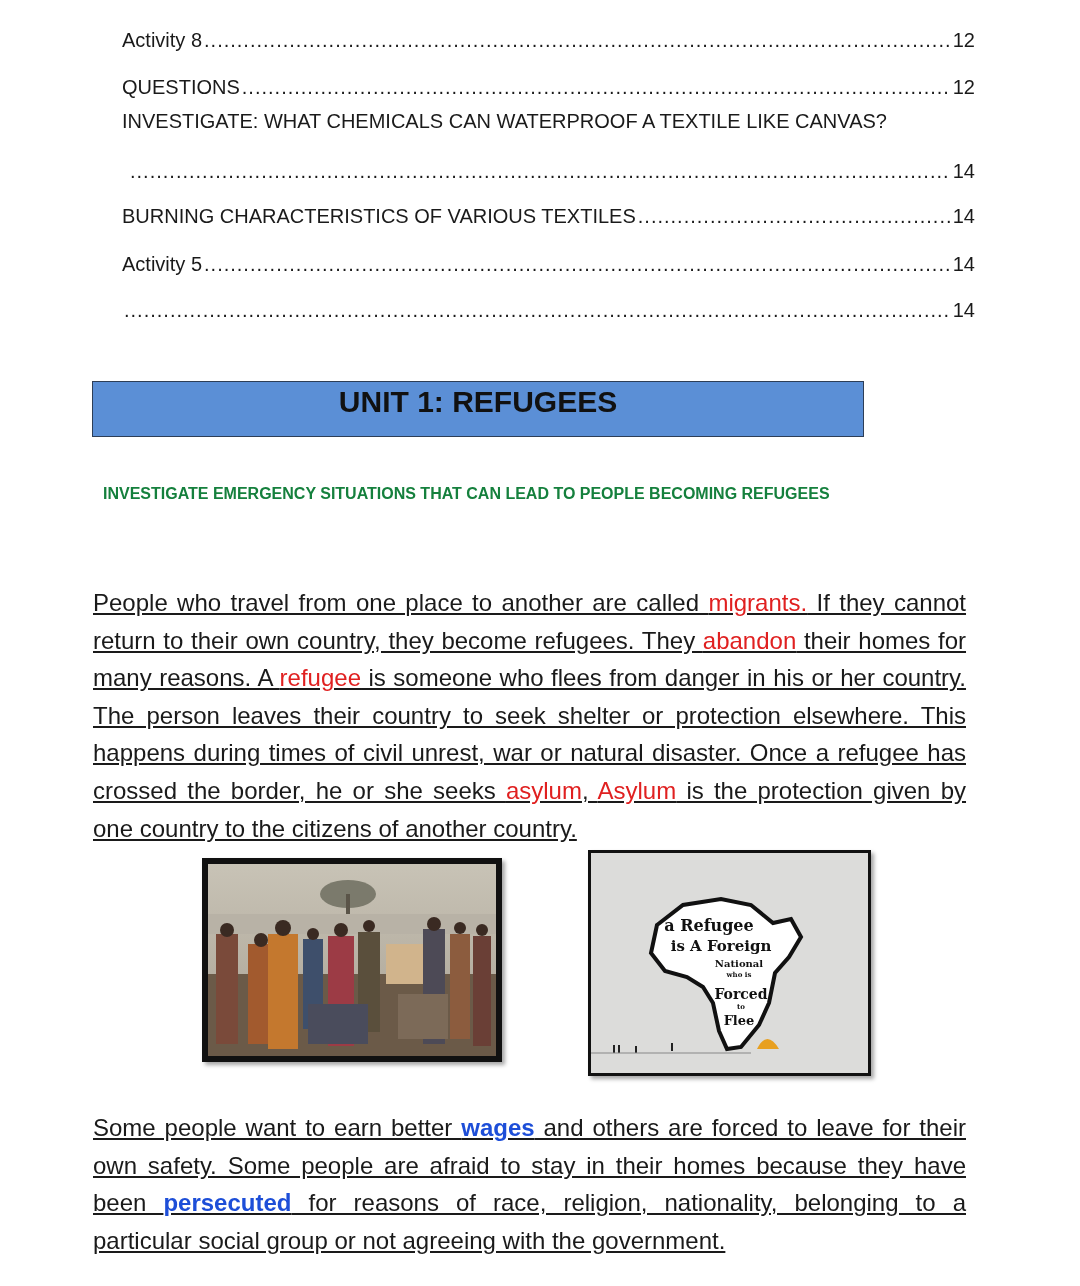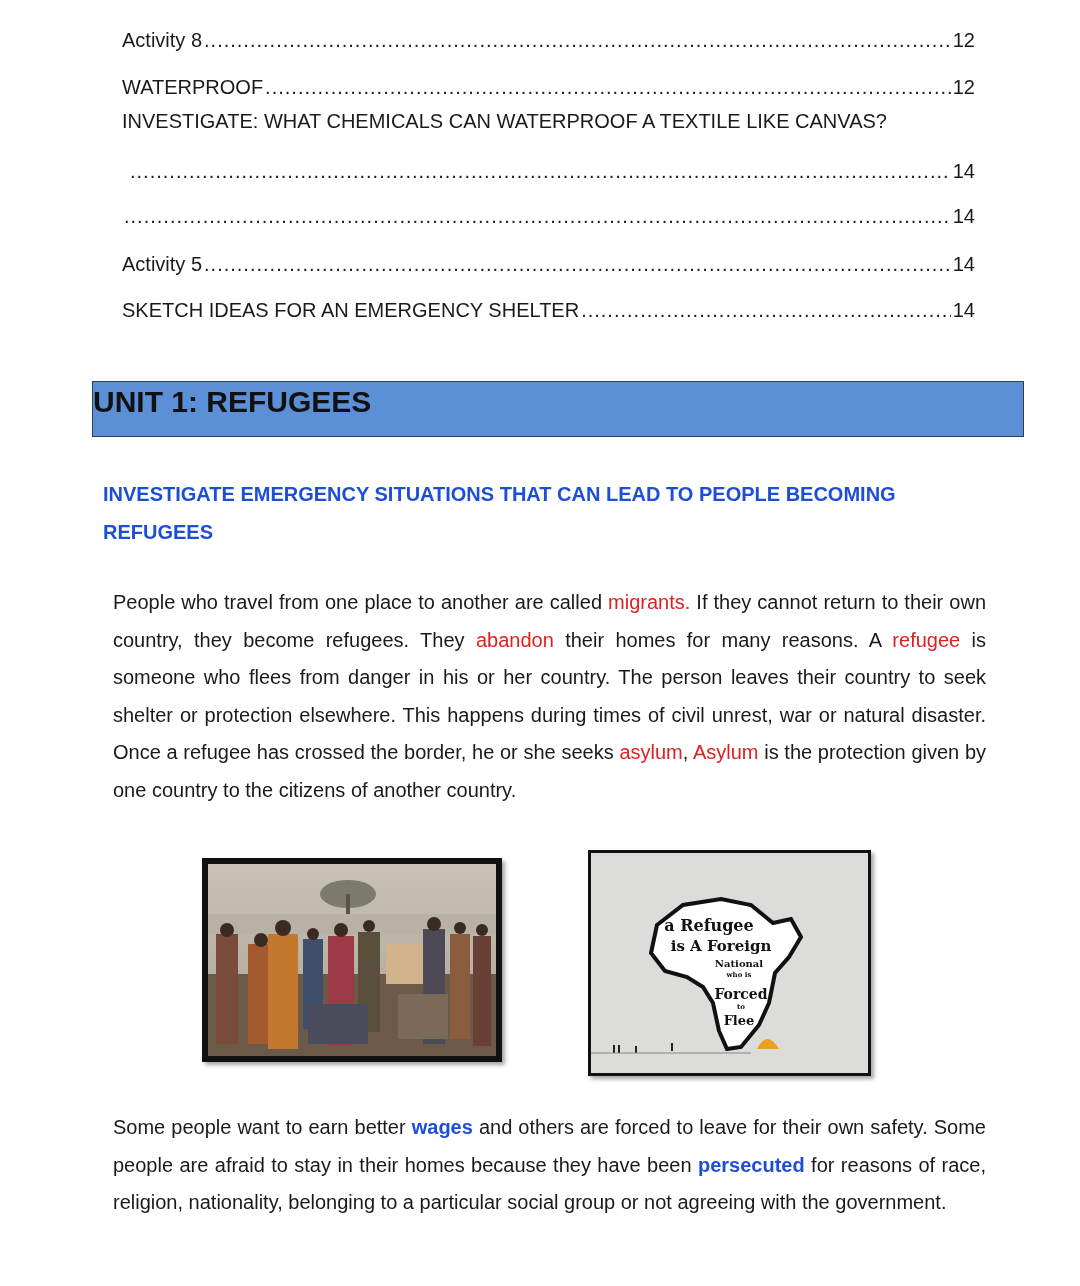--- a/index.html
+++ b/index.html
@@ -6,66 +6,66 @@
   body { width: 1080px; height: 1286px; position: relative; overflow: hidden;
          font-family: "Liberation Sans", sans-serif; color: #1a1a1a; }
   .toc { position: absolute; left: 122px; width: 853px; }
   .toc-line { position: absolute; left: 0; width: 853px; height: 24px; display: flex;
               align-items: flex-end; font-size: 20px; line-height: 24px; }
   .toc-line .label { white-space: nowrap; }
   .toc-line .leader { flex: 1; overflow: hidden; white-space: nowrap; margin: 0 2px;
                       letter-spacing: 1px; }
   .toc-line .page { white-space: nowrap; }
   .toc-line.nolabel .leader { margin-left: 8px; }
-  .unit-banner { position: absolute; left: 92px; top: 381px; width: 932px; height: 56px;
+  .unit-banner { position: absolute; left: 92px; top: 381px; width: 772px; height: 56px;
                  background: #5b8fd6; border: 1px solid #2d3e57; box-sizing: border-box;
-                 }
+                 text-align: center; }
   .unit-banner span { font-size: 30px; font-weight: bold; line-height: 40px; color: #111; }
   .heading { position: absolute; left: 103px; top: 475px; width: 875px;
-             font-size: 20px; font-weight: bold; line-height: 38px; color: #1d4ed8; }
-  .para { position: absolute; left: 113px; width: 873px; font-size: 20px; line-height: 37.6px;
-          text-align: justify; color: #1a1a1a; }
+             font-size: 16px; font-weight: bold; line-height: 38px; color: #15803d; }
+  .para { position: absolute; left: 93px; width: 873px; font-size: 24px; line-height: 37.6px;
+          text-align: justify; color: #1a1a1a; text-decoration: underline; }
   .red { color: #e02020; }
   .redb { color: #1d4ed8; font-weight: bold; }
   .photo { position: absolute; box-sizing: border-box; border: 6px solid #111;
            box-shadow: 3px 3px 4px rgba(0,0,0,0.35); overflow: hidden; }
   .photo svg { display: block; width: 100%; height: 100%; }
 </style>
 </head>
 <body>
 
 <div class="toc">
   <div class="toc-line" style="top:28px">
     <span class="label">Activity 8</span>
     <span class="leader">..........................................................................................................................................................................................................................</span>
     <span class="page">12</span>
   </div>
   <div class="toc-line" style="top:75px">
-    <span class="label">WATERPROOF</span>
+    <span class="label">QUESTIONS</span>
     <span class="leader">..........................................................................................................................................................................................................................</span>
     <span class="page">12</span>
   </div>
   <div class="toc-line" style="top:109px">
     <span class="label">INVESTIGATE: WHAT CHEMICALS CAN WATERPROOF A TEXTILE LIKE CANVAS?</span>
   </div>
   <div class="toc-line nolabel" style="top:159px">
     <span class="leader">..........................................................................................................................................................................................................................</span>
     <span class="page">14</span>
   </div>
   <div class="toc-line" style="top:204px">
+    <span class="label">BURNING CHARACTERISTICS OF VARIOUS TEXTILES</span>
     <span class="leader">..........................................................................................................................................................................................................................</span>
     <span class="page">14</span>
   </div>
   <div class="toc-line" style="top:252px">
     <span class="label">Activity 5</span>
     <span class="leader">..........................................................................................................................................................................................................................</span>
     <span class="page">14</span>
   </div>
   <div class="toc-line" style="top:298px">
-    <span class="label">SKETCH IDEAS FOR AN EMERGENCY SHELTER</span>
     <span class="leader">..........................................................................................................................................................................................................................</span>
     <span class="page">14</span>
   </div>
 </div>
 
 <div class="unit-banner">
   <span>UNIT 1: REFUGEES</span>
 </div>
 
 <div class="heading">INVESTIGATE EMERGENCY SITUATIONS THAT CAN LEAD TO PEOPLE BECOMING REFUGEES</div>

